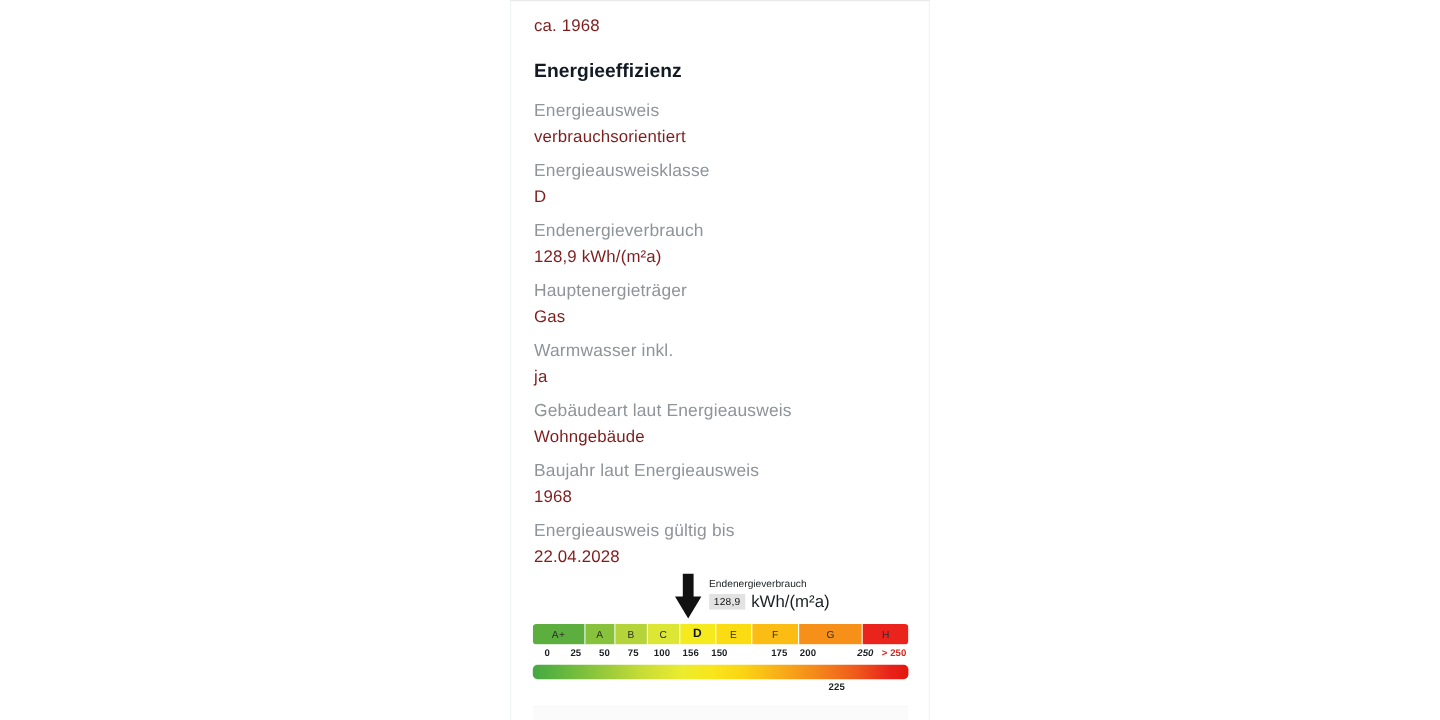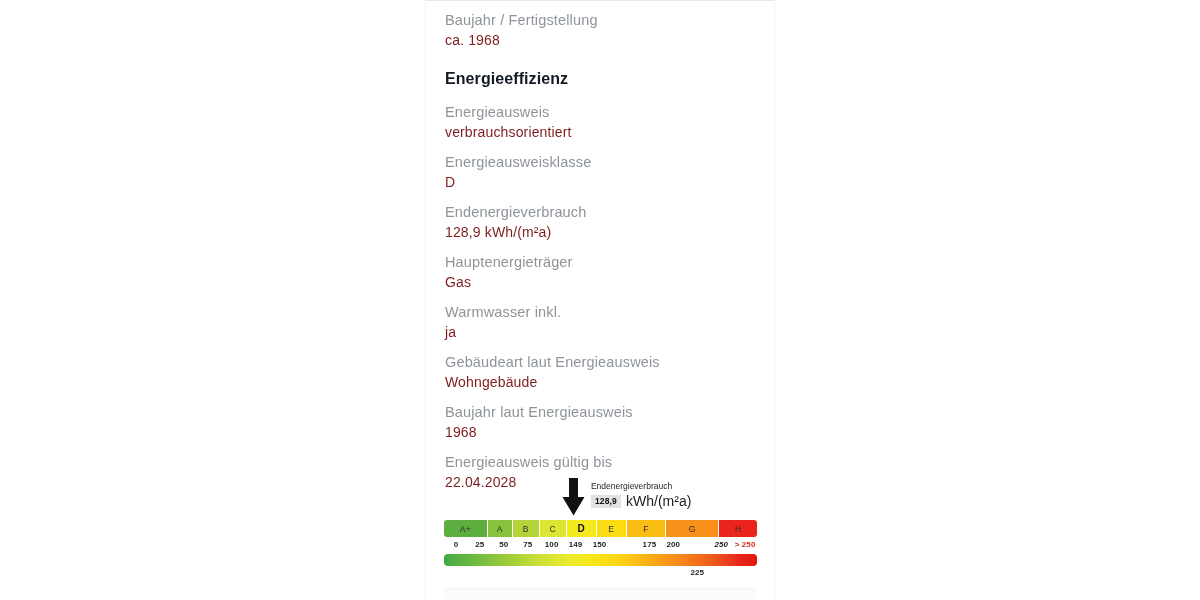--- a/index.html
+++ b/index.html
@@ -100,21 +100,21 @@
   .escale-callout-line2 {
     display: flex;
     align-items: center;
     gap: 5px;
     margin-top: 3px;
   }
   .escale-value-badge {
     background: #e2e2e2;
     color: #111111;
     font-size: 8.5px;
-    font-weight: bold;
+    font-weight: normal;
     padding: 1px 4px 1px 4px;
     line-height: 11px;
     letter-spacing: 0.02em;
   }
   .escale-unit {
     font-size: 14px;
     color: #1b1f23;
     line-height: 11px;
     white-space: nowrap;
   }
@@ -199,21 +199,20 @@
   }
 </style>
 </head>
 <body>
 
 <div id="page">
 
   <div class="content-column">
 
     <div class="field first-field">
-      <div class="field-label">Baujahr / Fertigstellung</div>
       <div class="field-value">ca. 1968</div>
     </div>
 
     <div class="section-heading">Energieeffizienz</div>
 
     <div class="field">
       <div class="field-label">Energieausweis</div>
       <div class="field-value">verbrauchsorientiert</div>
     </div>
 
@@ -283,21 +282,21 @@
         <div class="band" style="width: 17%; background: rgb(247, 144, 24);">G</div>
         <div class="band" style="width: 12%; background: rgb(234, 35, 28);">H</div>
       </div>
 
     <div class="escale-ticks" id="escale-ticks">
         <div class="tick" style="width: 8.33333%;">0</div>
         <div class="tick" style="width: 8.33333%;">25</div>
         <div class="tick" style="width: 8.33333%;">50</div>
         <div class="tick" style="width: 8.33333%;">75</div>
         <div class="tick" style="width: 8.33333%;">100</div>
-        <div class="tick" style="width: 8.33333%;">149</div>
+        <div class="tick" style="width: 8.33333%;">156</div>
         <div class="tick" style="width: 8.33333%;">150</div>
         <div class="tick" style="width: 8.33333%; margin-left: 26px;">175</div>
         <div class="tick" style="width: 8.33333%;">200</div>
         <div class="tick" style="width: 8.33333%; margin-top: 34px;">225</div>
         <div class="tick" style="width: 8.33333%; font-style: italic;">250</div>
         <div class="tick tick-last" style="width: 8.33333%;">&gt; 250</div>
       </div>
 
     <div class="escale-gradient"></div>
 

